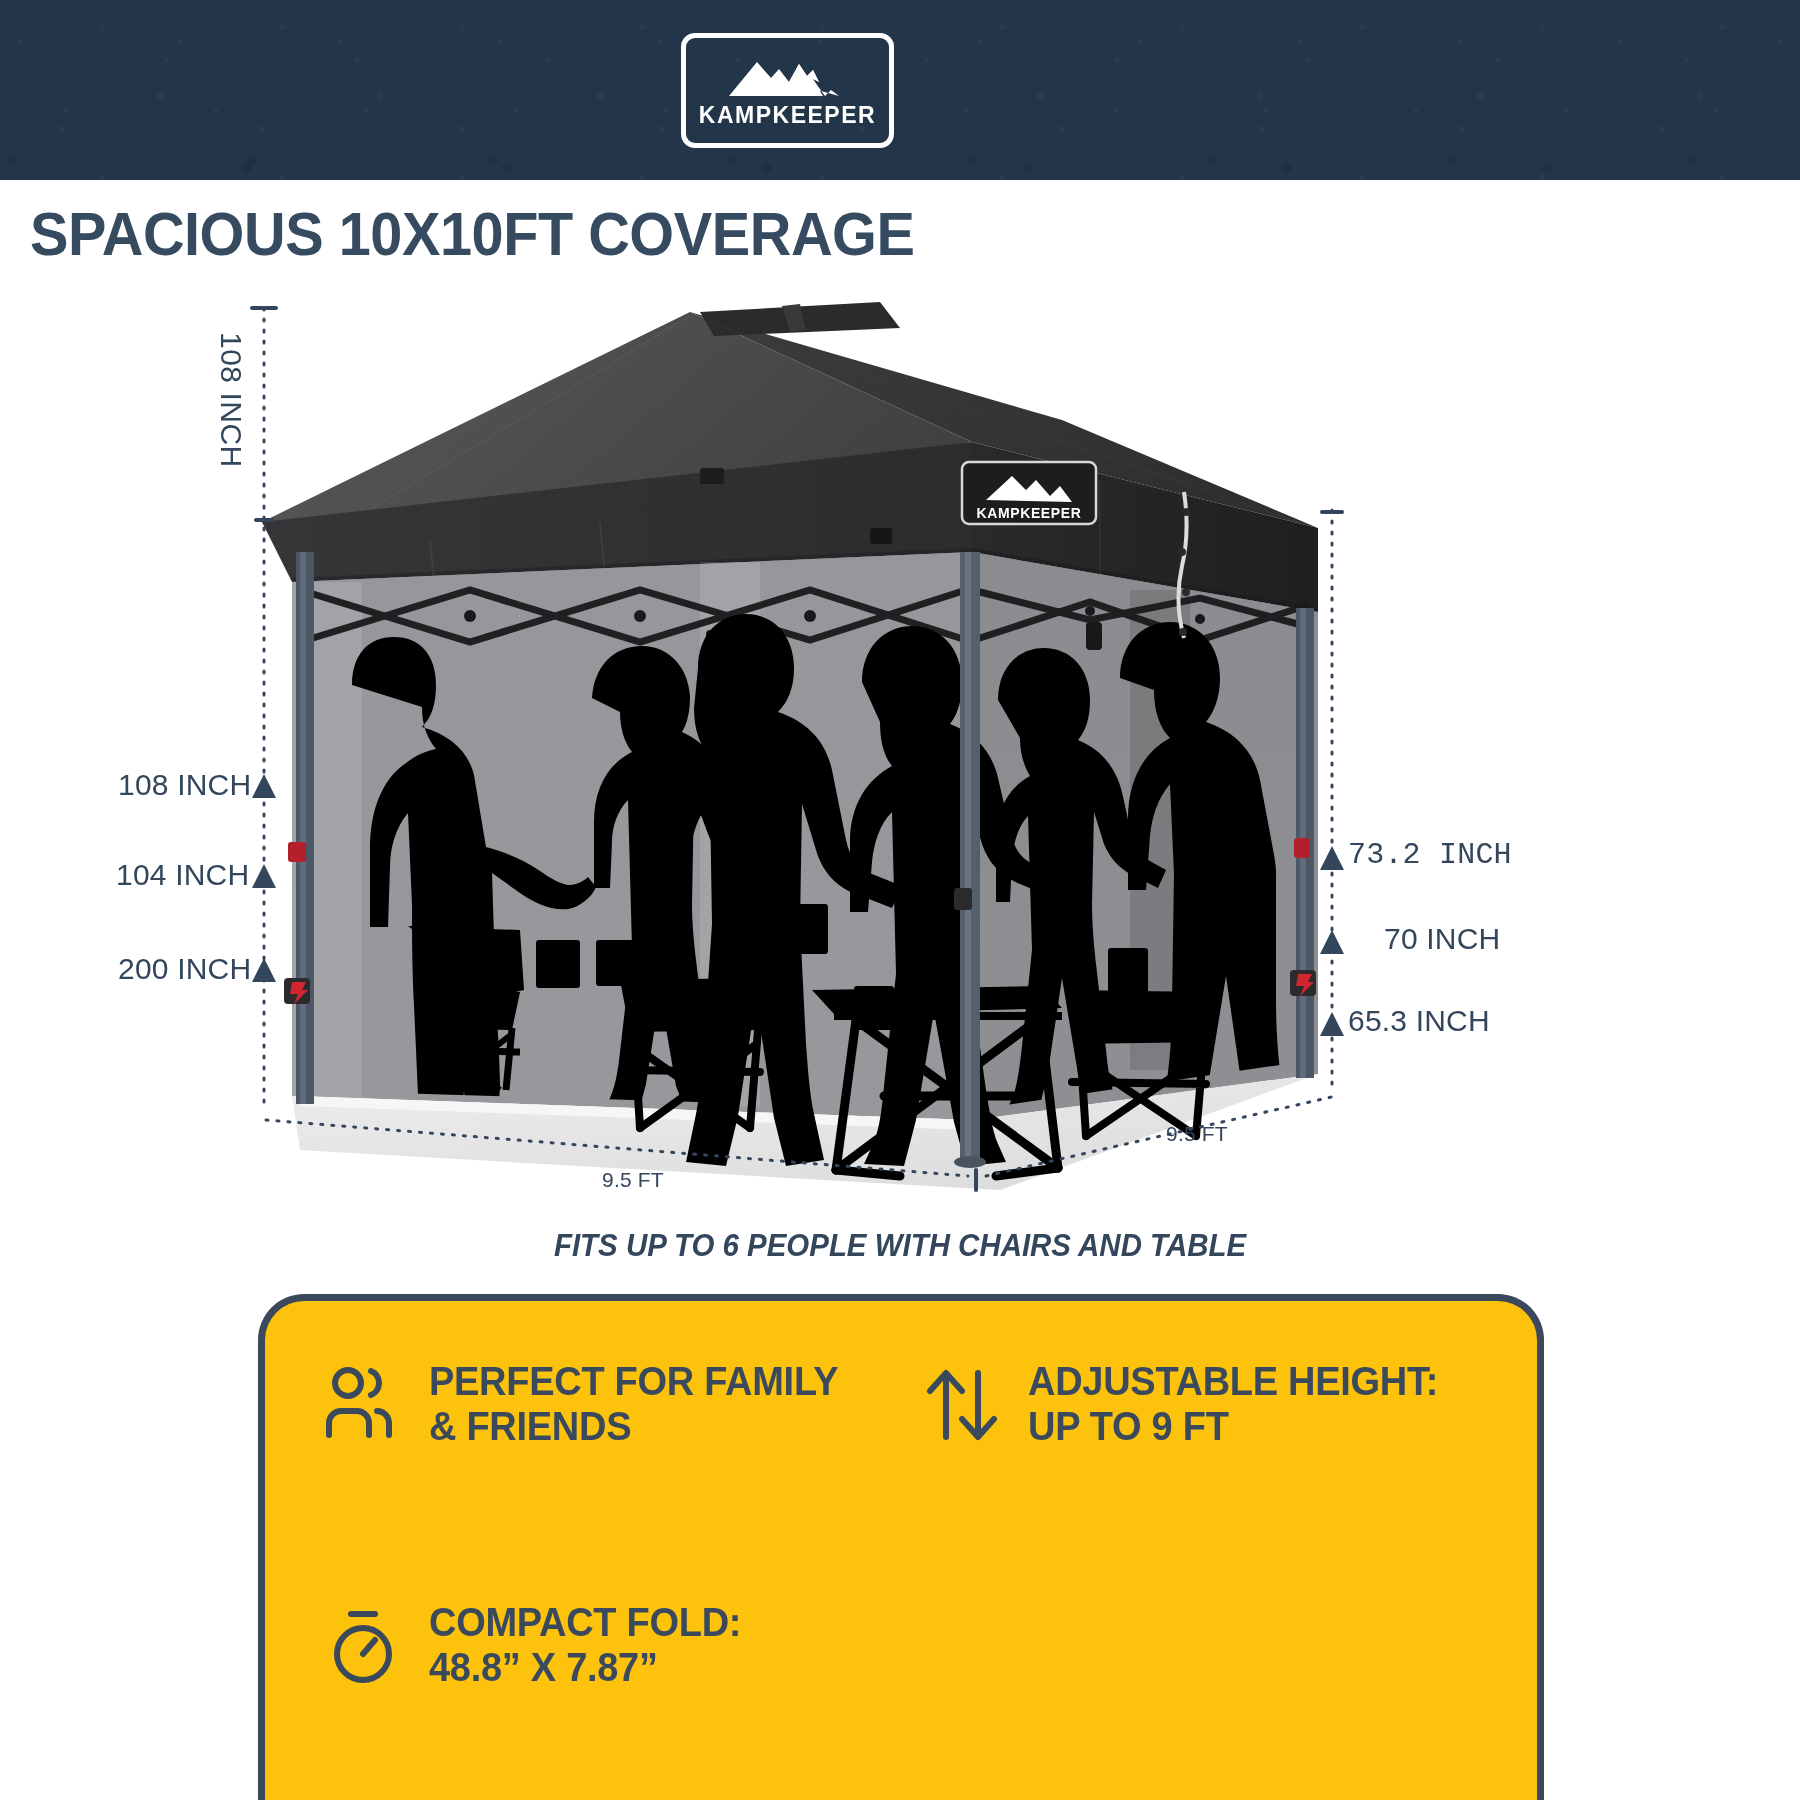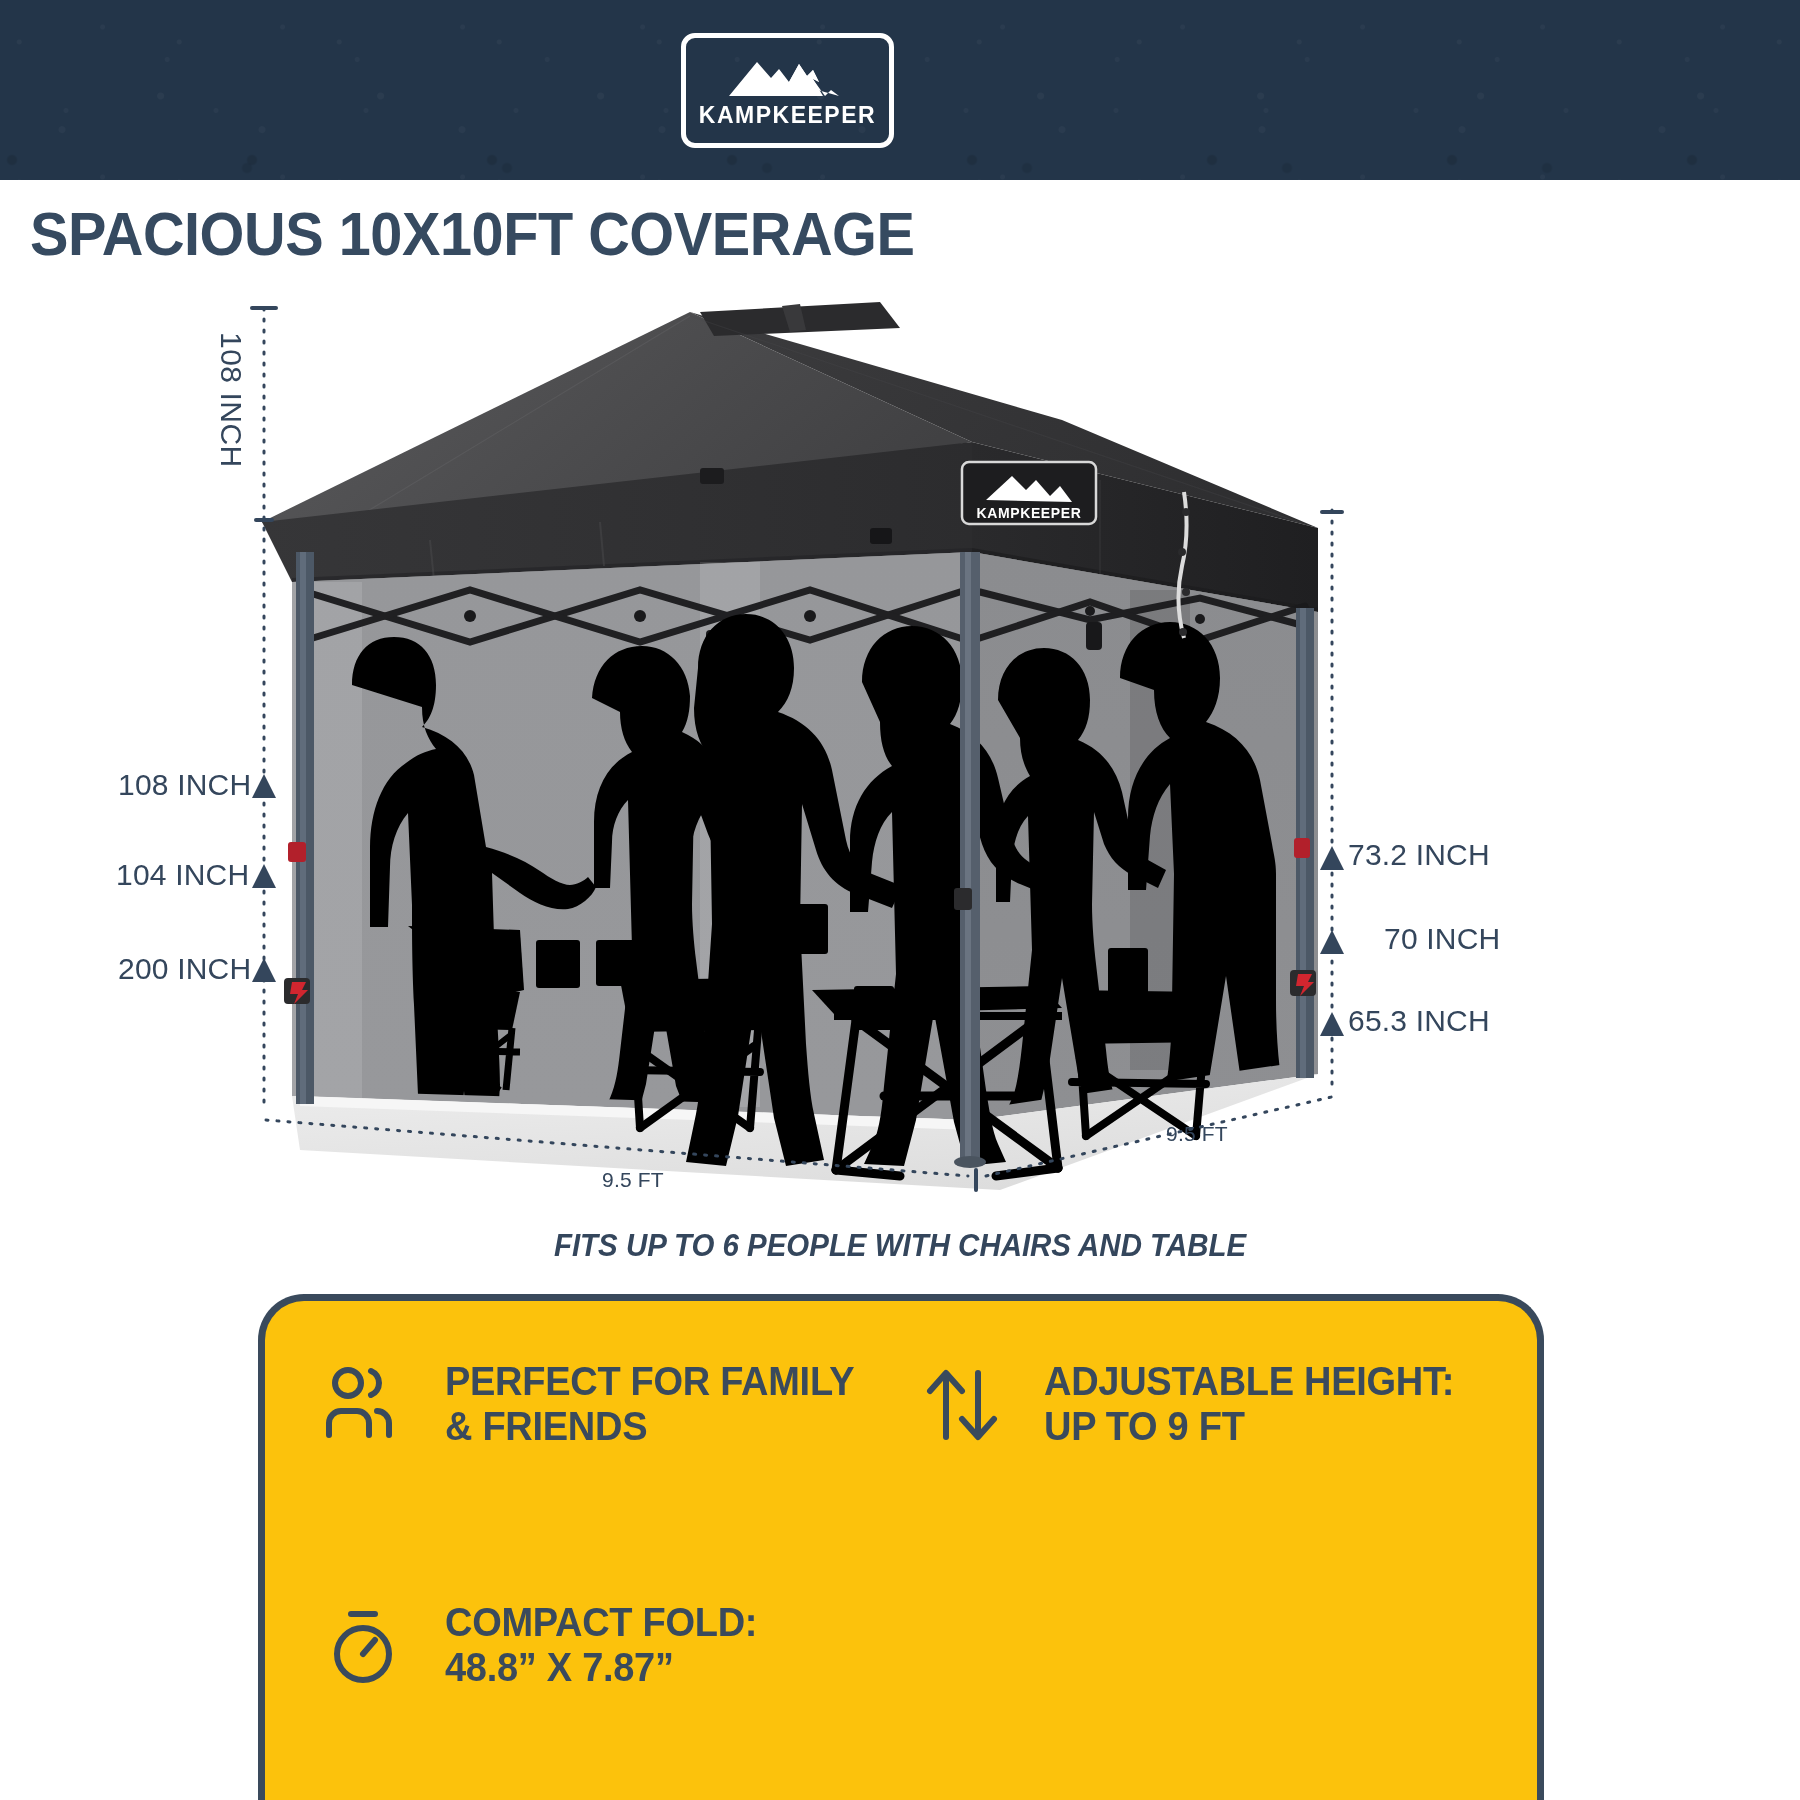--- a/index.html
+++ b/index.html
@@ -69,21 +69,21 @@
 
   
   .features {
     position:absolute; left:258px; top:1294px; width:1286px; height:508px;
     background:#fcc20c; border:7px solid #3a4a5c;
     border-radius:46px 46px 0 0; border-bottom:none;
     padding:58px 44px 0 56px;
     display:grid; grid-template-columns:1fr 1fr; grid-template-rows:1fr 1fr;
     column-gap:26px; row-gap:38px;
   }
-  .feature { display:flex; align-items:flex-start; gap:40px; }
+  .feature { display:flex; align-items:flex-start; gap:24px; }
   .feature-icon { flex:0 0 auto; width:84px; height:84px; margin-top:4px; }
   .feature-icon svg { display:block; width:84px; height:84px; }
   .feature-text {
     color:#3a4a5c; font-size:40px; font-weight:bold; line-height:1.13;
     letter-spacing:-0.3px; transform:scaleX(0.95); transform-origin:left top;
   }
   .feature-text .l2 { display:block; }
 </style>
 </head>
 <body>
@@ -354,21 +354,21 @@
   </g>
 </svg>
 </div>
 
 <div class="dim-vert" style="left:248px; top:332px;">108 INCH</div>
 
 <div class="dim" style="left:118px; top:768px;">108 INCH</div>
 <div class="dim" style="left:116px; top:858px;">104 INCH</div>
 <div class="dim" style="left:118px; top:952px;">200 INCH</div>
 
-<div class="dim" style="left:1348px; top:838px;">73.2 INCH</div>
+<div class="dim" style="left:1348px; top:838px;font-family:Liberation Mono, monospace;">73.2 INCH</div>
 <div class="dim" style="left:1348px; top:922px;margin-left:36px;">70 INCH</div>
 <div class="dim" style="left:1348px; top:1004px;">65.3 INCH</div>
 
 <div class="dim dim-ft" style="left:602px; top:1168px;">9.5 FT</div>
 <div class="dim dim-ft" style="left:1166px; top:1122px;">9.5 FT</div>
 
 <div class="caption">FITS UP TO 6 PEOPLE WITH CHAIRS AND TABLE</div>
 
 <div class="features">
 

